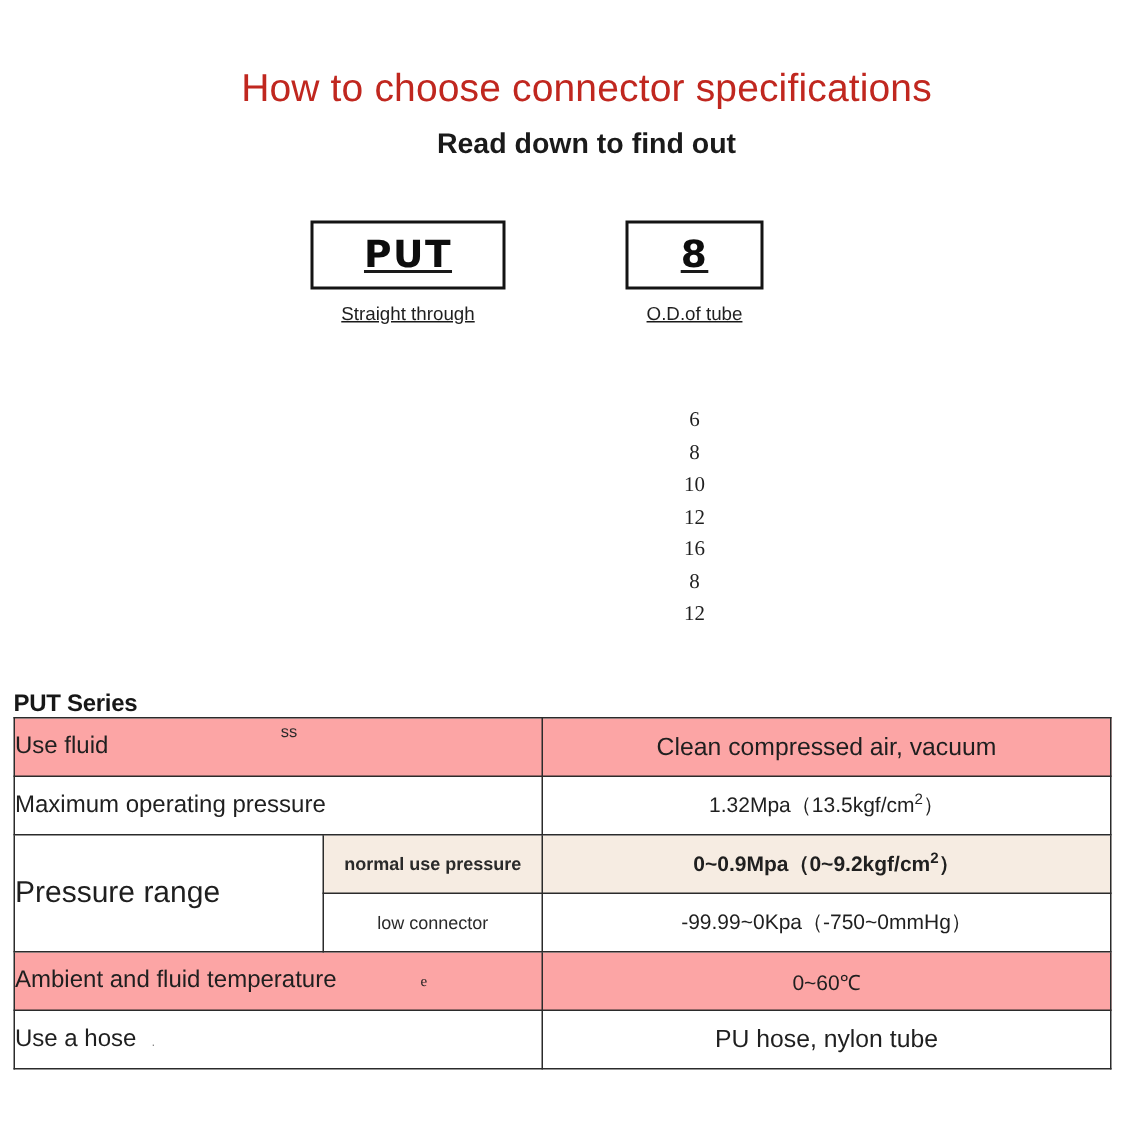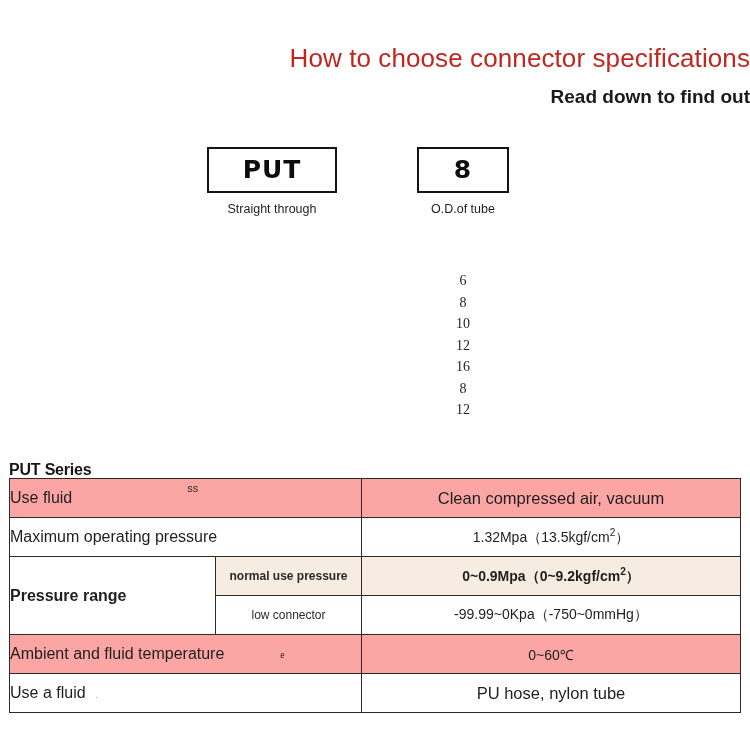--- a/index.html
+++ b/index.html
@@ -11,21 +11,21 @@
     height: 750px;
     background: #ffffff;
     font-family: "Liberation Sans", sans-serif;
     color: #1a1a1a;
     overflow: hidden;
     position: relative;
   }
 
   
   .header-block {
-    text-align: right;
+    text-align: center;
     padding-top: 44px;
     padding-left: 32px;
   }
   .main-title {
     font-size: 26px;
     font-weight: 400;
     color: #c0271f;
     letter-spacing: 0.1px;
     line-height: 1.15;
     margin: 0;
@@ -40,20 +40,21 @@
 
   
   .codes-row {
     position: relative;
     height: 86px;
     margin-top: 38px;
   }
   .code-group {
     position: absolute;
     text-align: center;
+    text-decoration: underline;
   }
   .code-group.g1 { left: 207px; width: 130px; }
   .code-group.g2 { left: 417px; width: 92px; }
 
   .code-box {
     border: 2px solid #141414;
     background: #ffffff;
     height: 42px;
     line-height: 42px;
     font-size: 25px;
@@ -133,25 +134,24 @@
   }
   .v-big { font-size: 16.5px; }
   .v-mid { font-size: 14px; }
 
   .row-beige td { background: #fca5a5; }
   .row-white td { background: #ffffff; }
   td.beige { background: #f6ece2 !important; font-weight: bold; }
   td.white { background: #ffffff !important; }
 
   .pressure-label {
-    font-size: 16px;
+    font-size: 20px;
     color: #1f1f1f;
     padding-left: 13px;
     background: #ffffff !important;
-    font-weight: bold;
   }
 
   
   .artifact {
     font-size: 10px;
     color: #2a2a2a;
     position: relative;
   }
   .artifact-ss {
     position: absolute;
@@ -246,20 +246,20 @@
 
       <tr class="row-beige">
         <td class="cell-label" colspan="2">
           <span>Ambient and fluid temperature</span><span class="artifact-e">e</span>
         </td>
         <td class="cell-value v-mid">0~60℃</td>
       </tr>
 
       <tr class="row-white">
         <td class="cell-label" colspan="2">
-          <span>Use a fluid</span><span class="artifact-dot">.</span>
+          <span>Use a hose</span><span class="artifact-dot">.</span>
         </td>
         <td class="cell-value v-big">PU hose, nylon tube</td>
       </tr>
 
     </tbody>
   </table>
 </div>
 
 </body></html>

